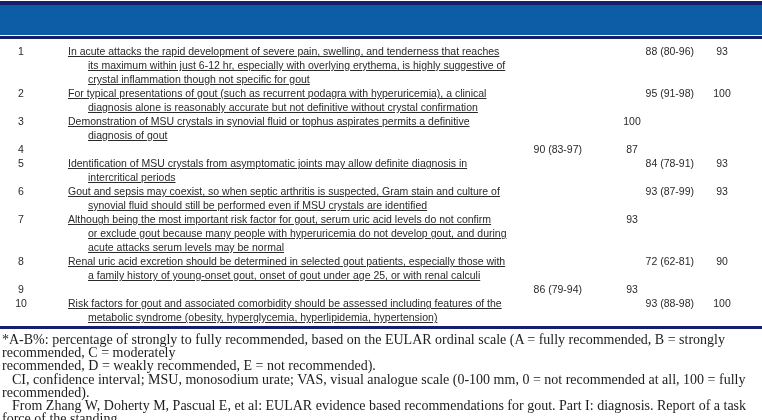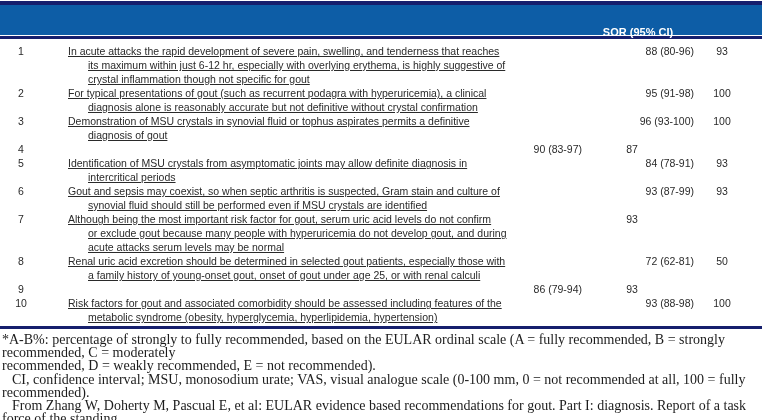--- a/index.html
+++ b/index.html
@@ -68,21 +68,20 @@
 <body>
 
 <div class="page">
 
   <div class="rule-top"></div>
 
   <div class="band">
     <div class="h"></div>
     <div class="h h-prop">Proposition</div>
     <div class="h h-sor">
-      <div>SOR (95% CI)</div>
       <div>VAS 100</div>
     </div>
     <div class="h h-ab">A-B%*</div>
   </div>
 
   <div class="rule-mid"></div>
 
   <div class="tbody">
 
     <div class="row">
@@ -99,21 +98,20 @@
       <div class="c-text">For typical presentations of gout (such as recurrent podagra with hyperuricemia), a clinical
 diagnosis alone is reasonably accurate but not definitive without crystal confirmation</div>
       <div class="c-sor">95 (91-98)</div>
       <div class="c-ab">100</div>
     </div>
 
     <div class="row">
       <div class="c-num">3</div>
       <div class="c-text">Demonstration of MSU crystals in synovial fluid or tophus aspirates permits a definitive
 diagnosis of gout</div>
-      <div class="c-sor">96 (93-100)</div>
       <div class="c-ab">100</div>
     </div>
 
     <div class="row">
       <div class="c-num">4</div>
       <div class="c-sor">90 (83-97)</div>
       <div class="c-ab">87</div>
     </div>
 
     <div class="row">
@@ -138,21 +136,21 @@
 or exclude gout because many people with hyperuricemia do not develop gout, and during
 acute attacks serum levels may be normal</div>
       <div class="c-ab">93</div>
     </div>
 
     <div class="row">
       <div class="c-num">8</div>
       <div class="c-text">Renal uric acid excretion should be determined in selected gout patients, especially those with
 a family history of young-onset gout, onset of gout under age 25, or with renal calculi</div>
       <div class="c-sor">72 (62-81)</div>
-      <div class="c-ab">50</div>
+      <div class="c-ab">90</div>
     </div>
 
     <div class="row">
       <div class="c-num">9</div>
       <div class="c-sor">86 (79-94)</div>
       <div class="c-ab">93</div>
     </div>
 
     <div class="row">
       <div class="c-num">10</div>

